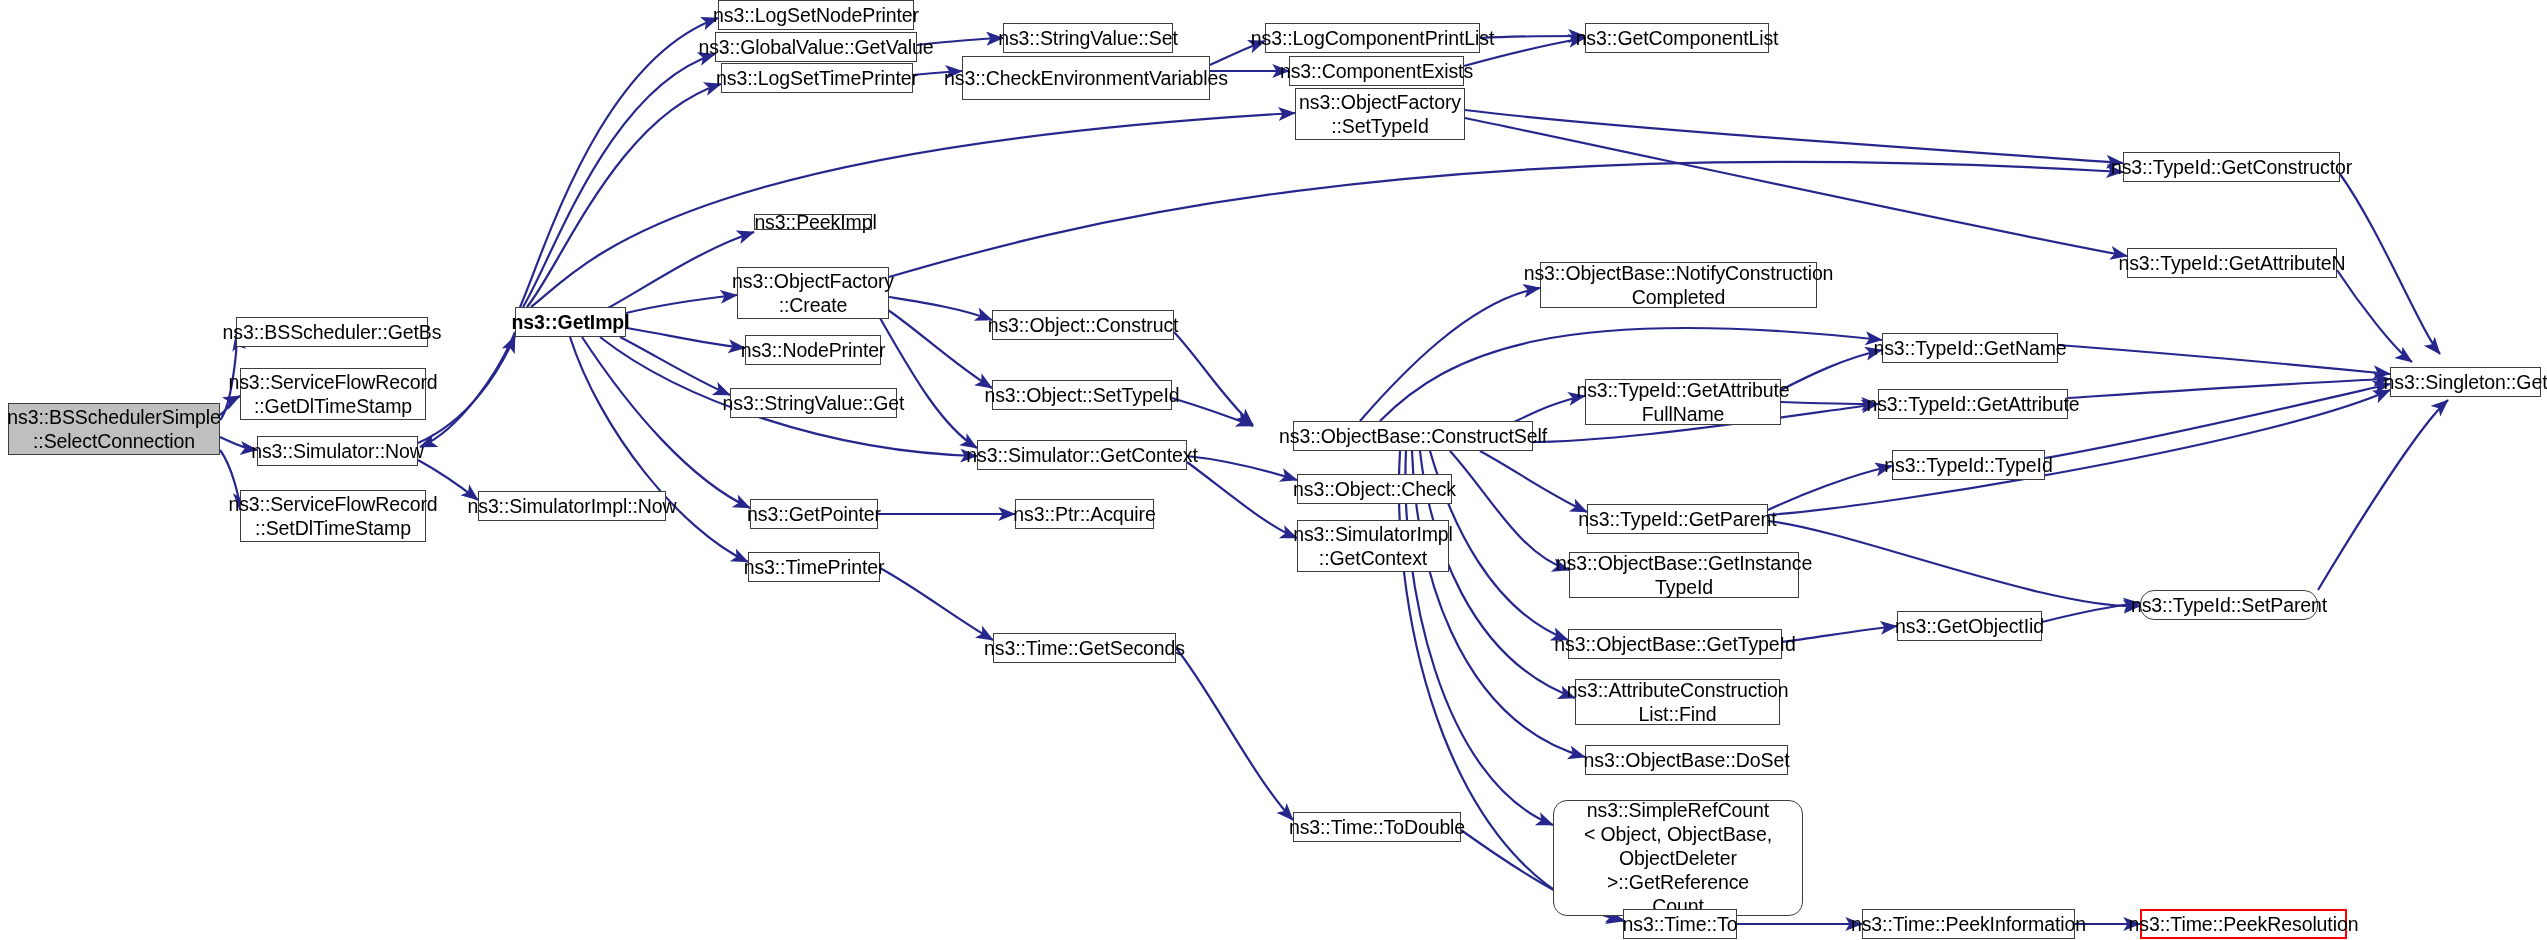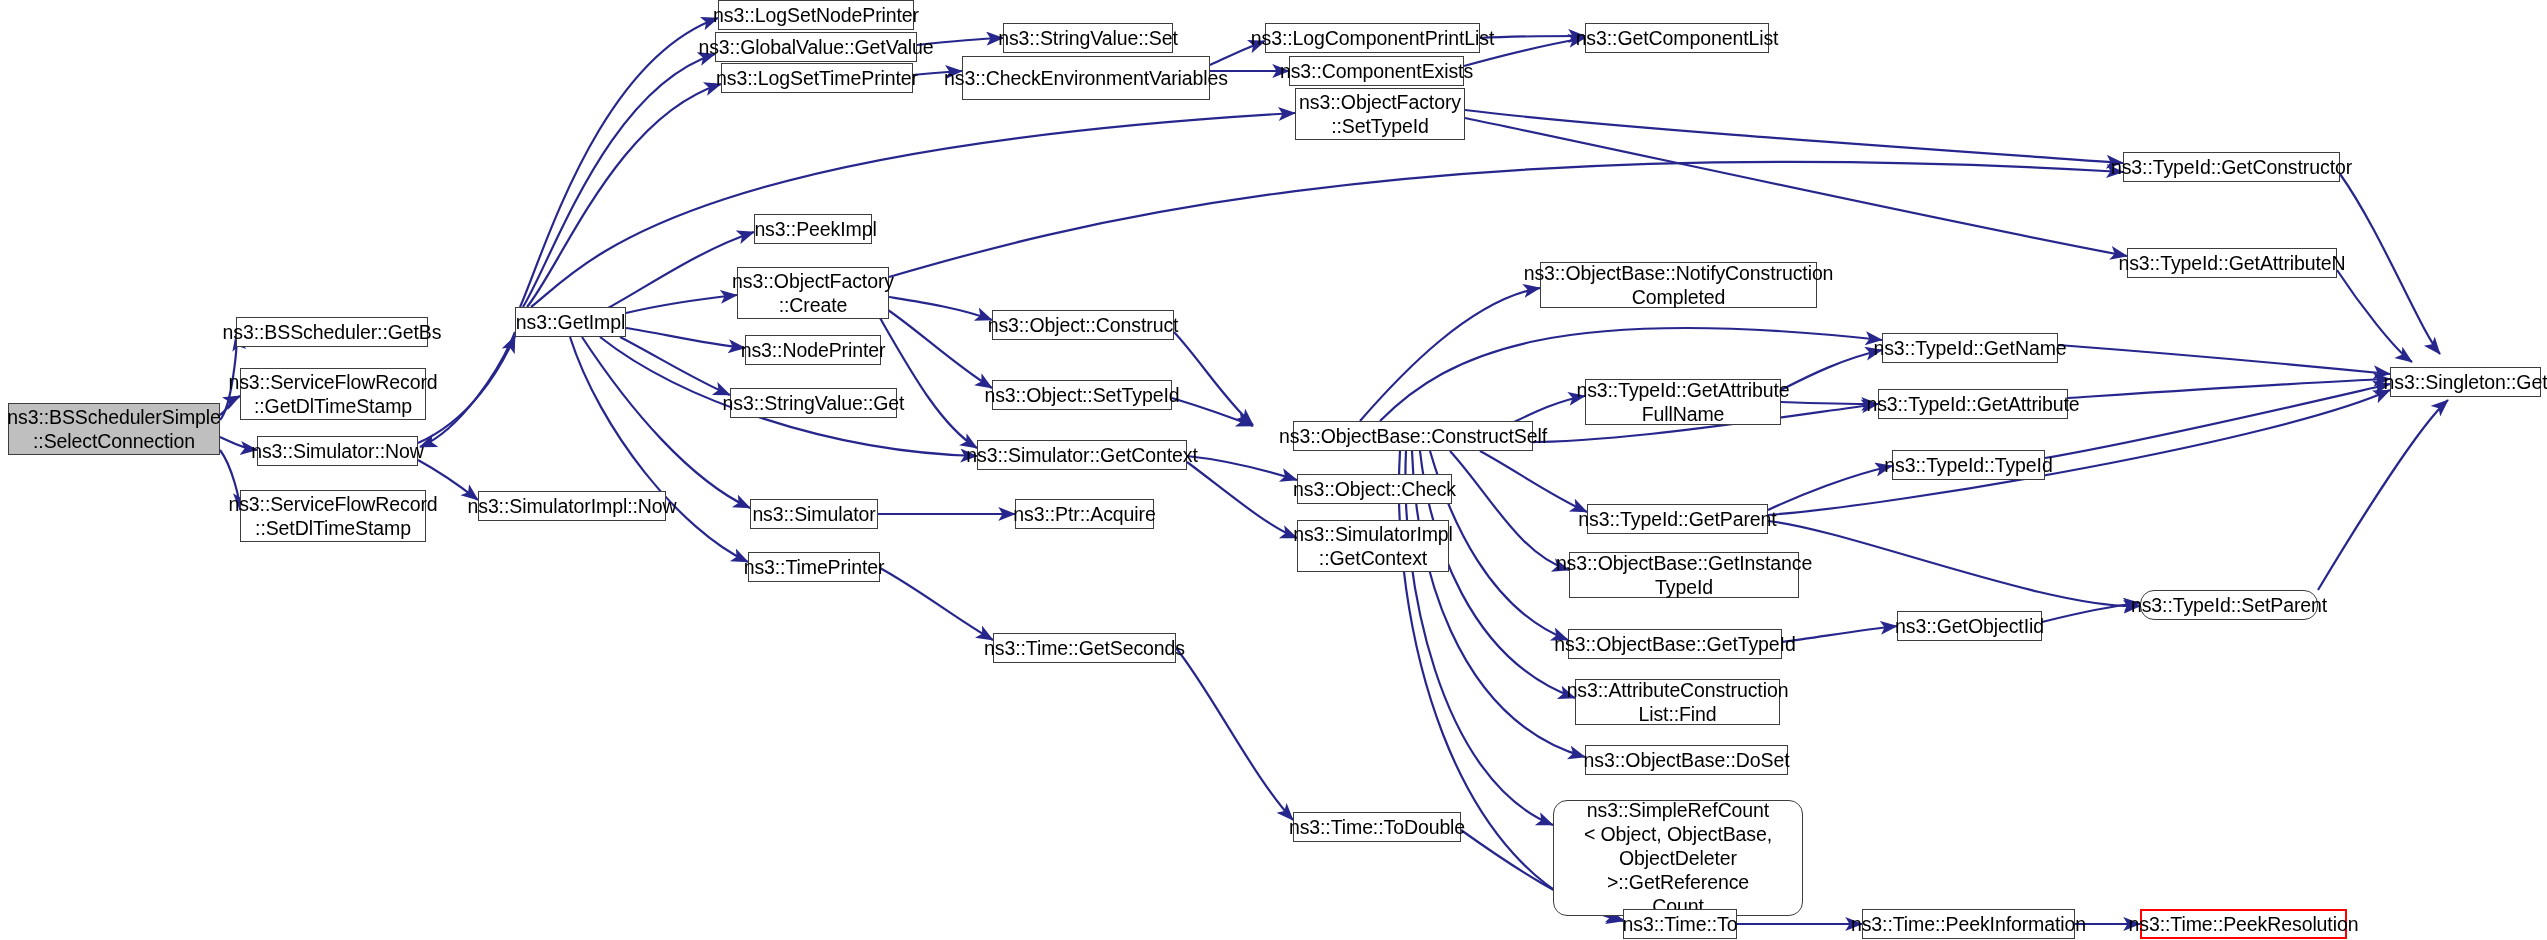--- a/index.html
+++ b/index.html
@@ -142,39 +142,39 @@
   <div id="nodes-layer">
       <div class="node-box root" style="left: 8px; top: 403px; width: 212px; height: 52px;">ns3::BSSchedulerSimple
 ::SelectConnection</div>
       <div class="node-box" style="left: 236px; top: 317px; width: 192px; height: 30px;">ns3::BSScheduler::GetBs</div>
       <div class="node-box" style="left: 240px; top: 368px; width: 186px; height: 52px;">ns3::ServiceFlowRecord
 ::GetDlTimeStamp</div>
       <div class="node-box" style="left: 257px; top: 436px; width: 161px; height: 30px;">ns3::Simulator::Now</div>
       <div class="node-box" style="left: 240px; top: 490px; width: 186px; height: 52px;">ns3::ServiceFlowRecord
 ::SetDlTimeStamp</div>
       <div class="node-box" style="left: 478px; top: 491px; width: 188px; height: 30px;">ns3::SimulatorImpl::Now</div>
-      <div class="node-box" style="left: 515px; top: 307px; width: 111px; height: 30px;">ns3::GetImpl</div>
+      <div class="node-box" style="left: 515px; top: 307px; width: 111px; height: 30px; font-weight: bold;">ns3::GetImpl</div>
       <div class="node-box" style="left: 718px; top: 0px; width: 196px; height: 30px;">ns3::LogSetNodePrinter</div>
       <div class="node-box" style="left: 715px; top: 32px; width: 202px; height: 30px;">ns3::GlobalValue::GetValue</div>
       <div class="node-box" style="left: 721px; top: 63px; width: 192px; height: 30px;">ns3::LogSetTimePrinter</div>
       <div class="node-box" style="left: 1003px; top: 23px; width: 170px; height: 30px;">ns3::StringValue::Set</div>
       <div class="node-box" style="left: 962px; top: 56px; width: 248px; height: 44px;">ns3::CheckEnvironmentVariables</div>
       <div class="node-box" style="left: 1265px; top: 23px; width: 215px; height: 30px;">ns3::LogComponentPrintList</div>
       <div class="node-box" style="left: 1289px; top: 56px; width: 175px; height: 30px;">ns3::ComponentExists</div>
       <div class="node-box" style="left: 1585px; top: 23px; width: 184px; height: 30px;">ns3::GetComponentList</div>
       <div class="node-box" style="left: 1295px; top: 88px; width: 170px; height: 52px;">ns3::ObjectFactory
 ::SetTypeId</div>
       <div class="node-box" style="left: 2123px; top: 152px; width: 217px; height: 30px;">ns3::TypeId::GetConstructor</div>
       <div class="node-box" style="left: 2127px; top: 248px; width: 210px; height: 30px;">ns3::TypeId::GetAttributeN</div>
-      <div class="node-box" style="left: 754px; top: 214px; width: 118px; height: 30px; padding-left: 12px;">ns3::PeekImpl</div>
+      <div class="node-box" style="left: 754px; top: 214px; width: 118px; height: 16px; padding-left: 12px;">ns3::PeekImpl</div>
       <div class="node-box" style="left: 737px; top: 267px; width: 152px; height: 52px;">ns3::ObjectFactory
 ::Create</div>
       <div class="node-box" style="left: 745px; top: 335px; width: 136px; height: 30px;">ns3::NodePrinter</div>
       <div class="node-box" style="left: 730px; top: 388px; width: 167px; height: 30px;">ns3::StringValue::Get</div>
-      <div class="node-box" style="left: 750px; top: 499px; width: 128px; height: 30px;">ns3::Simulator</div>
+      <div class="node-box" style="left: 750px; top: 499px; width: 128px; height: 30px;">ns3::GetPointer</div>
       <div class="node-box" style="left: 748px; top: 552px; width: 132px; height: 30px;">ns3::TimePrinter</div>
       <div class="node-box" style="left: 992px; top: 310px; width: 182px; height: 30px;">ns3::Object::Construct</div>
       <div class="node-box" style="left: 992px; top: 380px; width: 180px; height: 30px;">ns3::Object::SetTypeId</div>
       <div class="node-box" style="left: 977px; top: 440px; width: 210px; height: 30px;">ns3::Simulator::GetContext</div>
       <div class="node-box" style="left: 1015px; top: 499px; width: 139px; height: 30px;">ns3::Ptr::Acquire</div>
       <div class="node-box" style="left: 993px; top: 633px; width: 183px; height: 30px;">ns3::Time::GetSeconds</div>
       <div class="node-box" style="left: 1253px; top: 421px; width: 240px; height: 30px; margin-left: 40px;">ns3::ObjectBase::ConstructSelf</div>
       <div class="node-box" style="left: 1297px; top: 474px; width: 155px; height: 30px;">ns3::Object::Check</div>
       <div class="node-box" style="left: 1297px; top: 520px; width: 152px; height: 52px;">ns3::SimulatorImpl
 ::GetContext</div>

